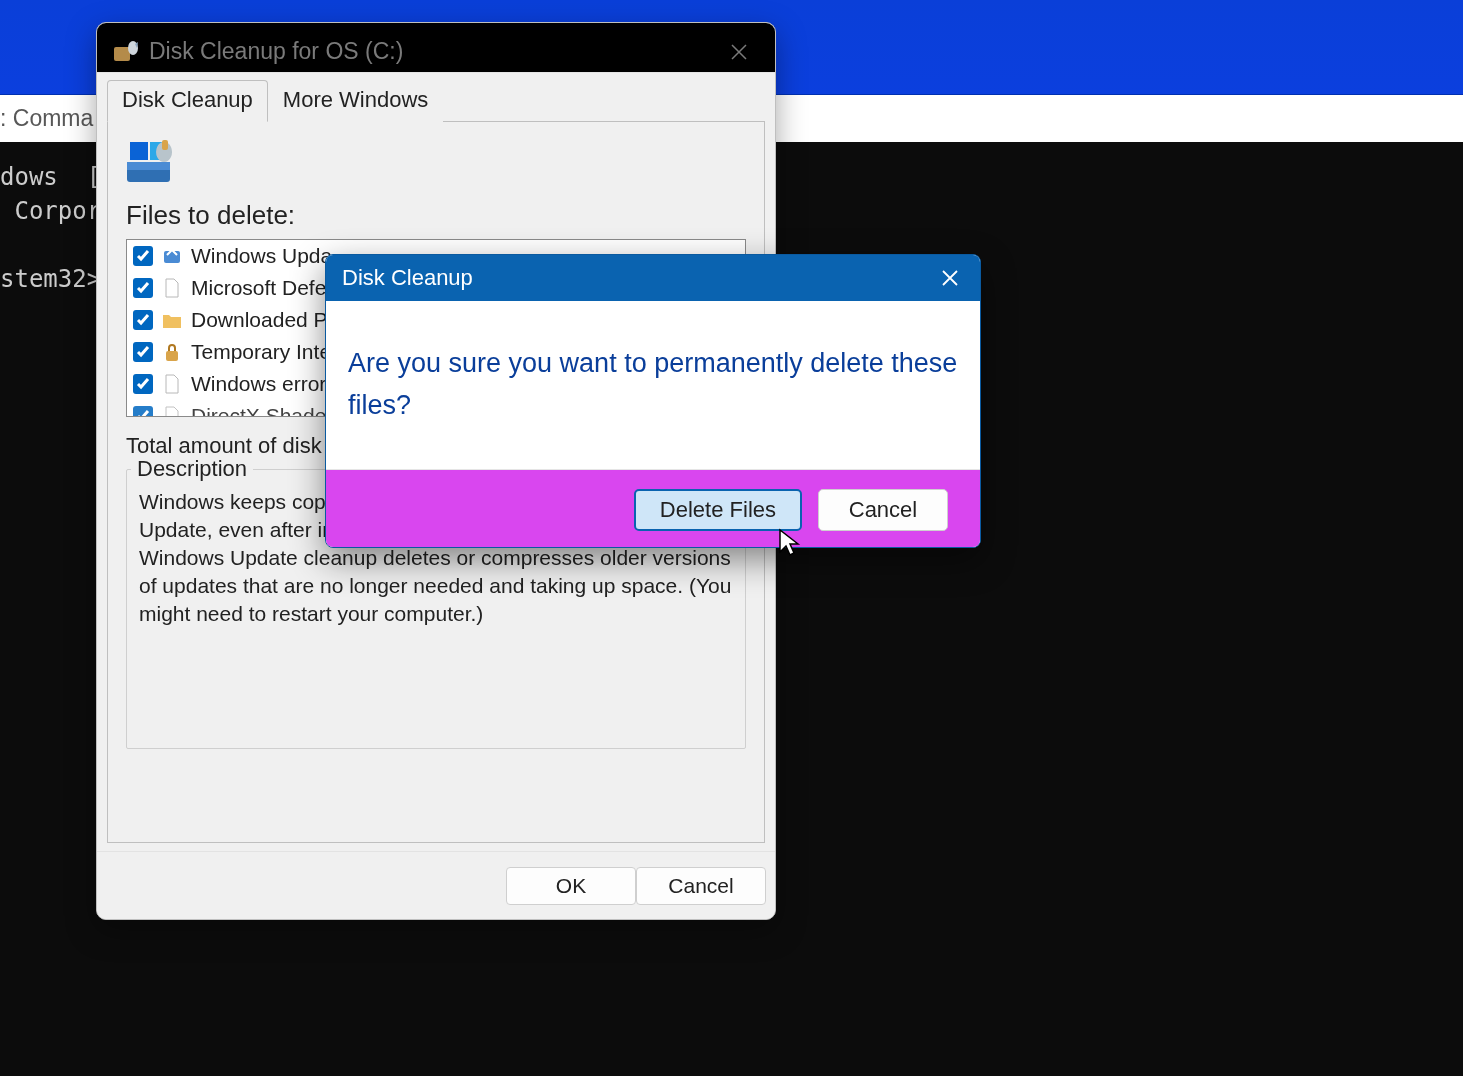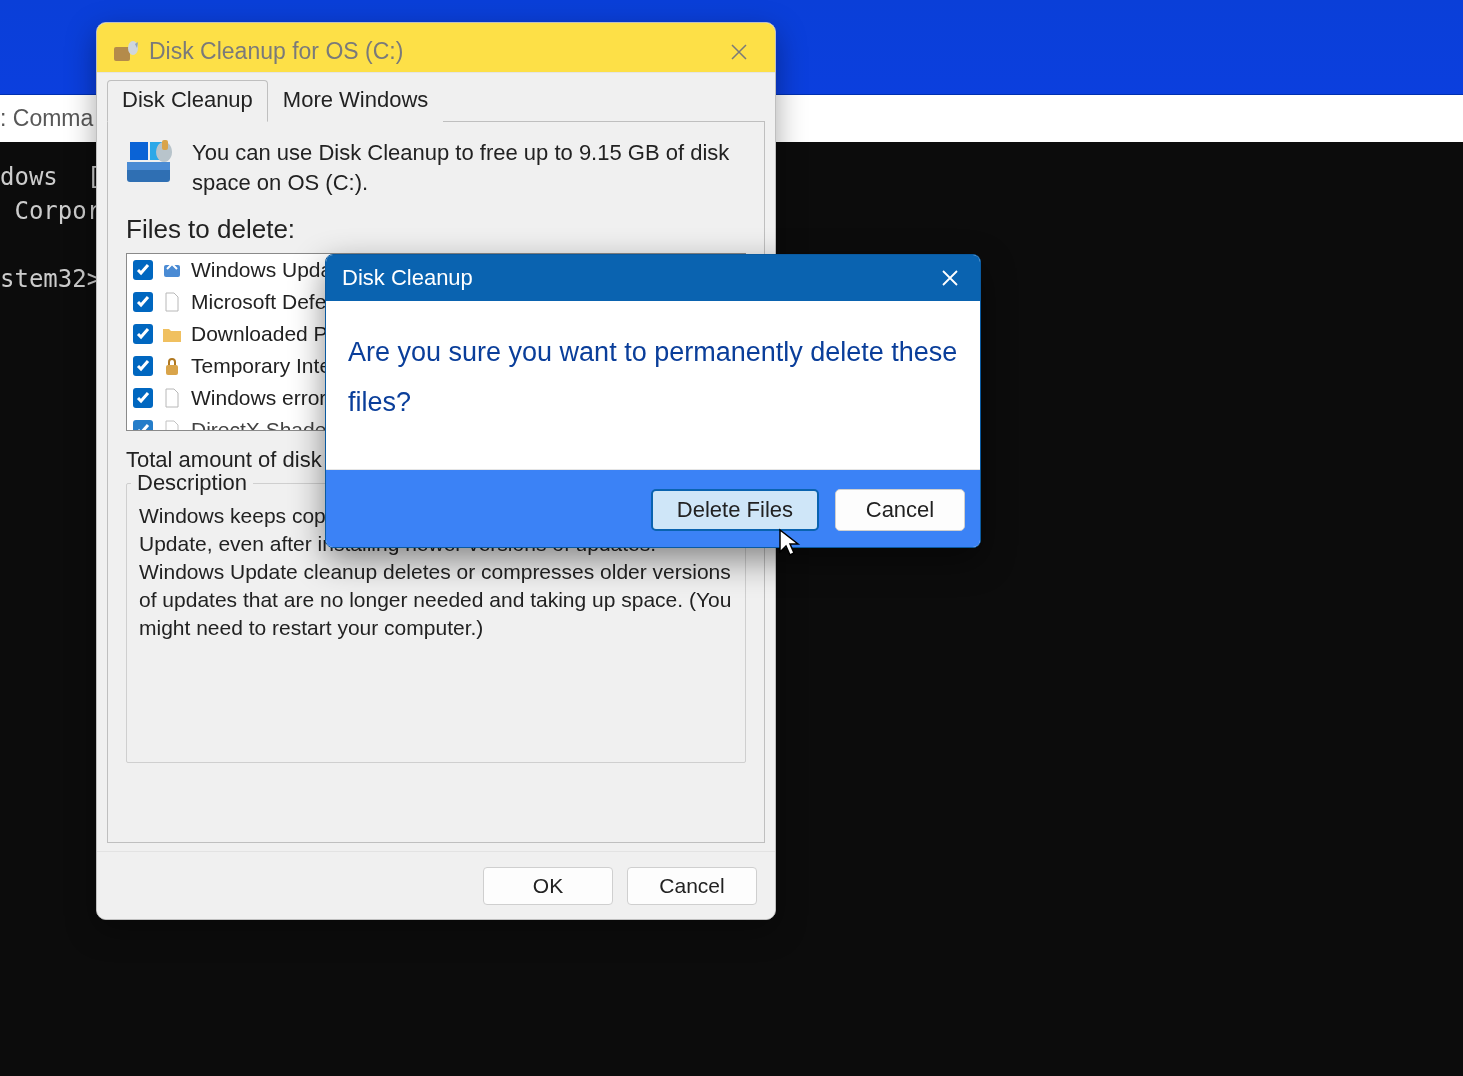--- a/index.html
+++ b/index.html
@@ -34,21 +34,21 @@
 
     
     .dc-window {
       position:absolute; top:22px; left:96px; width:680px; height:898px;
       background:#f0f0f0;
       border:1px solid #bfbfbf; border-radius:10px;
       box-shadow: 0 10px 30px rgba(0,0,0,.35);
       display:flex; flex-direction:column; overflow:hidden;
     }
     .dc-titlebar {
-      height:50px; background:#fde047;
+      height:50px; background:#000000;
       display:flex; align-items:center;
       padding: 8px 8px 0 16px;
       border-bottom:1px solid #e5e5e5;
     }
     .dc-titlebar .t-icon { width:26px; height:22px; margin-right:10px; }
     .dc-titlebar .t-text { color:#7a7a7a; font-size:23px; flex:1; }
     .dc-titlebar .t-close {
       width:56px; height:42px; display:flex; align-items:center; justify-content:center;
     }
     .dc-titlebar .t-close svg { width:18px; height:18px; stroke:#7a7a7a; stroke-width:1.5; }
@@ -98,21 +98,21 @@
       position:relative; height:280px;
     }
     .dc-groupbox-legend {
       position:absolute; top:-14px; left:4px; background:#f0f0f0; padding:0 6px;
       font-size:22px; color:#222;
     }
     .dc-desc-text { font-size:21px; color:#222; line-height:28px; padding-top:4px; }
 
     .dc-buttonrow {
       height:68px; background:#f0f0f0; display:flex; justify-content:flex-end; align-items:center;
-      gap:14px; padding:0 18px; border-top:1px solid #e3e3e3;
+      padding:0 9px; border-top:1px solid #e3e3e3;
     }
     .win-btn {
       min-width:130px; height:38px; background:#fdfdfd; border:1px solid #cfcfcf;
       border-radius:4px; font-size:21px; color:#222; display:inline-flex;
       align-items:center; justify-content:center; padding:0 22px;
     }
 
     
     .confirm {
       position:absolute; top:254px; left:325px; width:656px; height:294px;
@@ -121,24 +121,24 @@
       overflow:hidden;
     }
     .confirm-title {
       height:46px; background:#0a63b0; display:flex; align-items:center;
       color:#ffffff; font-size:22px; padding:0 12px 0 16px;
     }
     .confirm-title .spacer { flex:1; }
     .confirm-title .x { width:36px; height:36px; display:flex; align-items:center; justify-content:center; }
     .confirm-title .x svg { width:20px; height:20px; stroke:#ffffff; stroke-width:1.8; }
     .confirm-body { padding:26px 22px 10px 22px; height:168px; }
-    .confirm-body .q { color:#0a3e9a; font-size:27px; line-height:50px; }
+    .confirm-body .q { color:#0a3e9a; font-size:27px; line-height:42px;margin-top:15px; }
     .confirm-btnrow {
-      height:80px; background:#3b82f6; display:flex; justify-content:flex-end; align-items:center;
-      gap:16px; padding:0 15px; border-top:1px solid #e5e5e5;
+      height:80px; background:#d946ef; display:flex; justify-content:flex-end; align-items:center;
+      gap:16px; padding:0 32px; border-top:1px solid #e5e5e5;
     }
     .confirm-btn {
       min-width:130px; height:42px; border-radius:5px; font-size:22px;
       display:inline-flex; align-items:center; justify-content:center; padding:0 24px;
     }
     .confirm-btn.primary { background:#cfe6f8; border:2px solid #0a63b0; color:#222; }
     .confirm-btn.secondary { background:#fdfdfd; border:1px solid #cfcfcf; color:#222; }
 
     .cursor { position:absolute; top:528px; left:778px; width:24px; height:30px; }
   </style>
@@ -183,21 +183,20 @@
       <span class="dc-inf-icon">
         <svg viewBox="0 0 52 44">
           <rect x="1" y="22" width="43" height="20" rx="3" fill="#2f6fb3"></rect>
           <rect x="1" y="22" width="43" height="8" fill="#4a8bd4"></rect>
           <rect x="4" y="2" width="18" height="18" fill="#0a63d6"></rect>
           <rect x="24" y="2" width="18" height="18" fill="#2ca8e8"></rect>
           <path d="M38 2 a8 10 0 1 0 0.1 0" fill="#b8c4cb"></path>
           <rect x="36" y="0" width="6" height="10" rx="2" fill="#d9a44a"></rect>
         </svg>
       </span>
-      <div class="dc-inf-text">You can use Disk Cleanup to free up to 9.15 GB of disk space on OS (C:).</div>
     </div>
 
     <div class="dc-section-label">Files to delete:</div>
 
     <div class="dc-listbox">
       <div class="dc-listrow">
         <span class="chk">
             <svg viewBox="0 0 14 14">
               <path d="M2 7 l3 3 l7 -8"></path>
             </svg>

